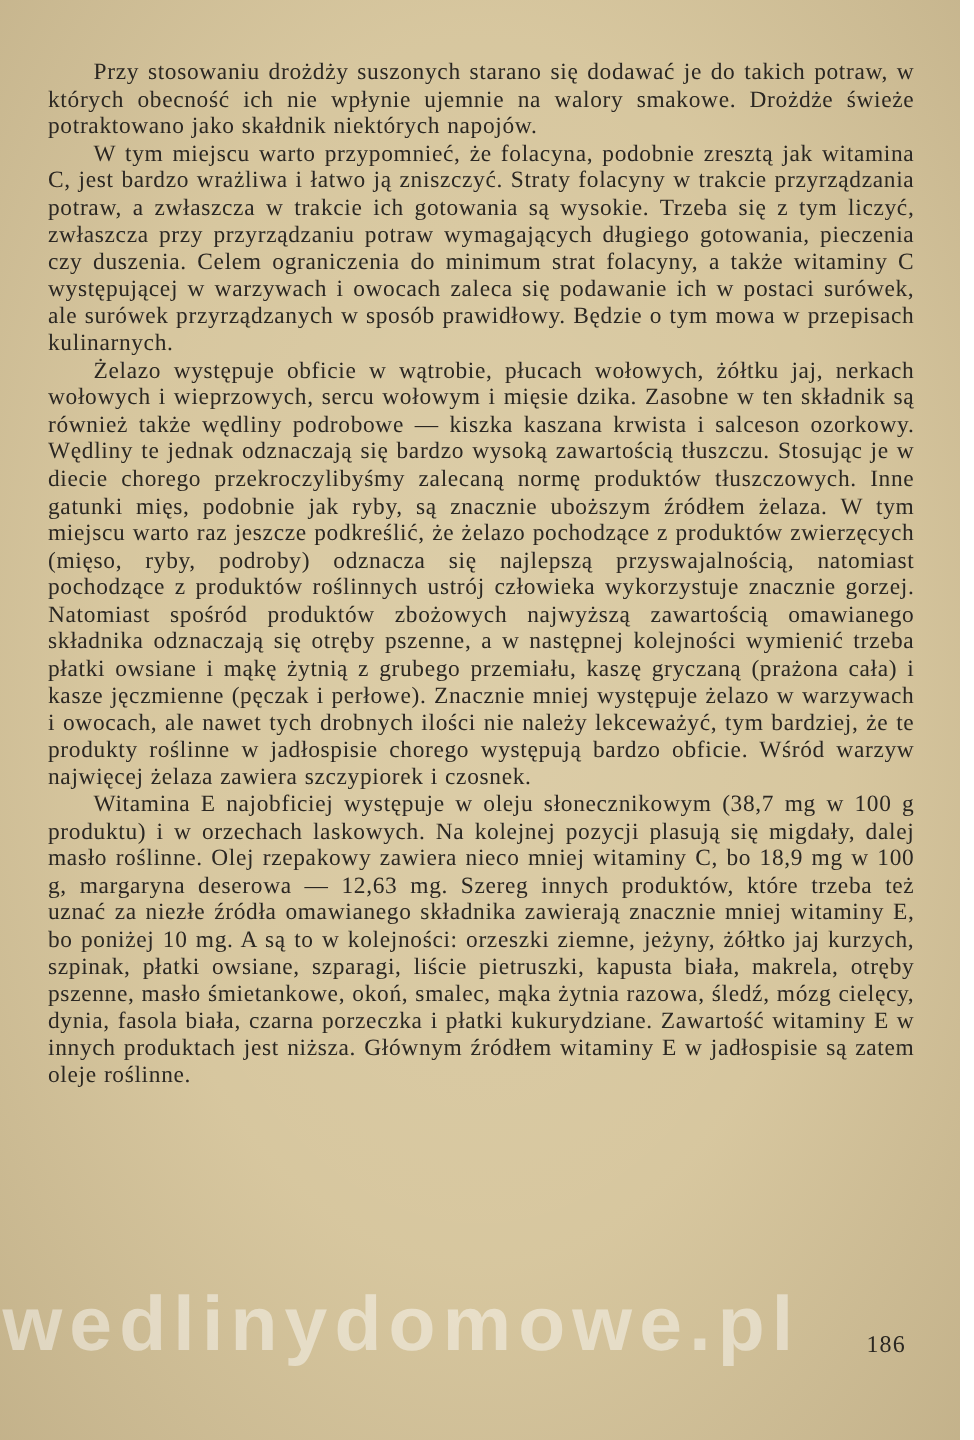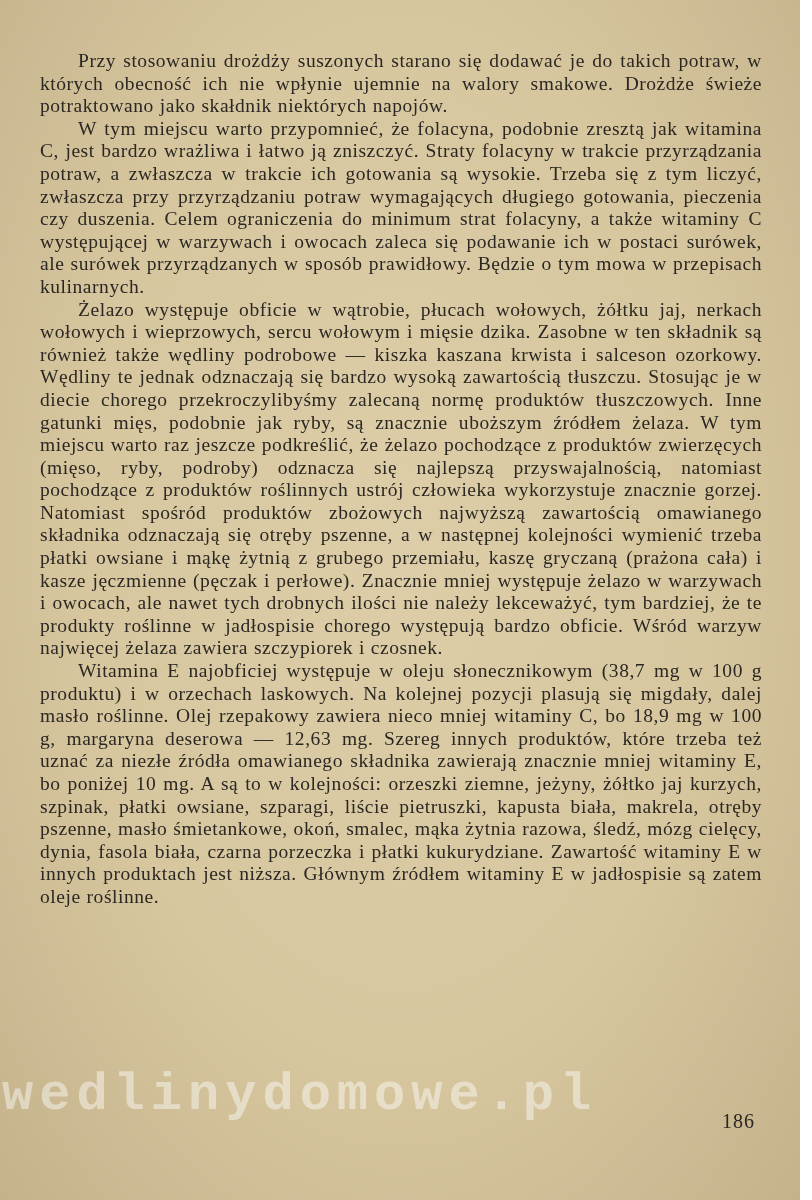--- a/index.html
+++ b/index.html
@@ -34,23 +34,23 @@
     word-spacing:0.5px;
   }
   .text-block p{
     margin:0;
     text-indent:38px;
   }
   .watermark{
     position:absolute;
     left:2px;
     top:1066px;
-    font-family:Liberation Mono, monospace;
+    font-family:Liberation Sans, sans-serif;
     font-weight:bold;
-    font-size:52px;
+    font-size:64px;
     letter-spacing:6px;
     color:var(--watermark);
     opacity:0.45;
     white-space:nowrap;
     pointer-events:none;
     z-index:2;
   }
   .page-number{
     position:absolute;
     left:722px;

